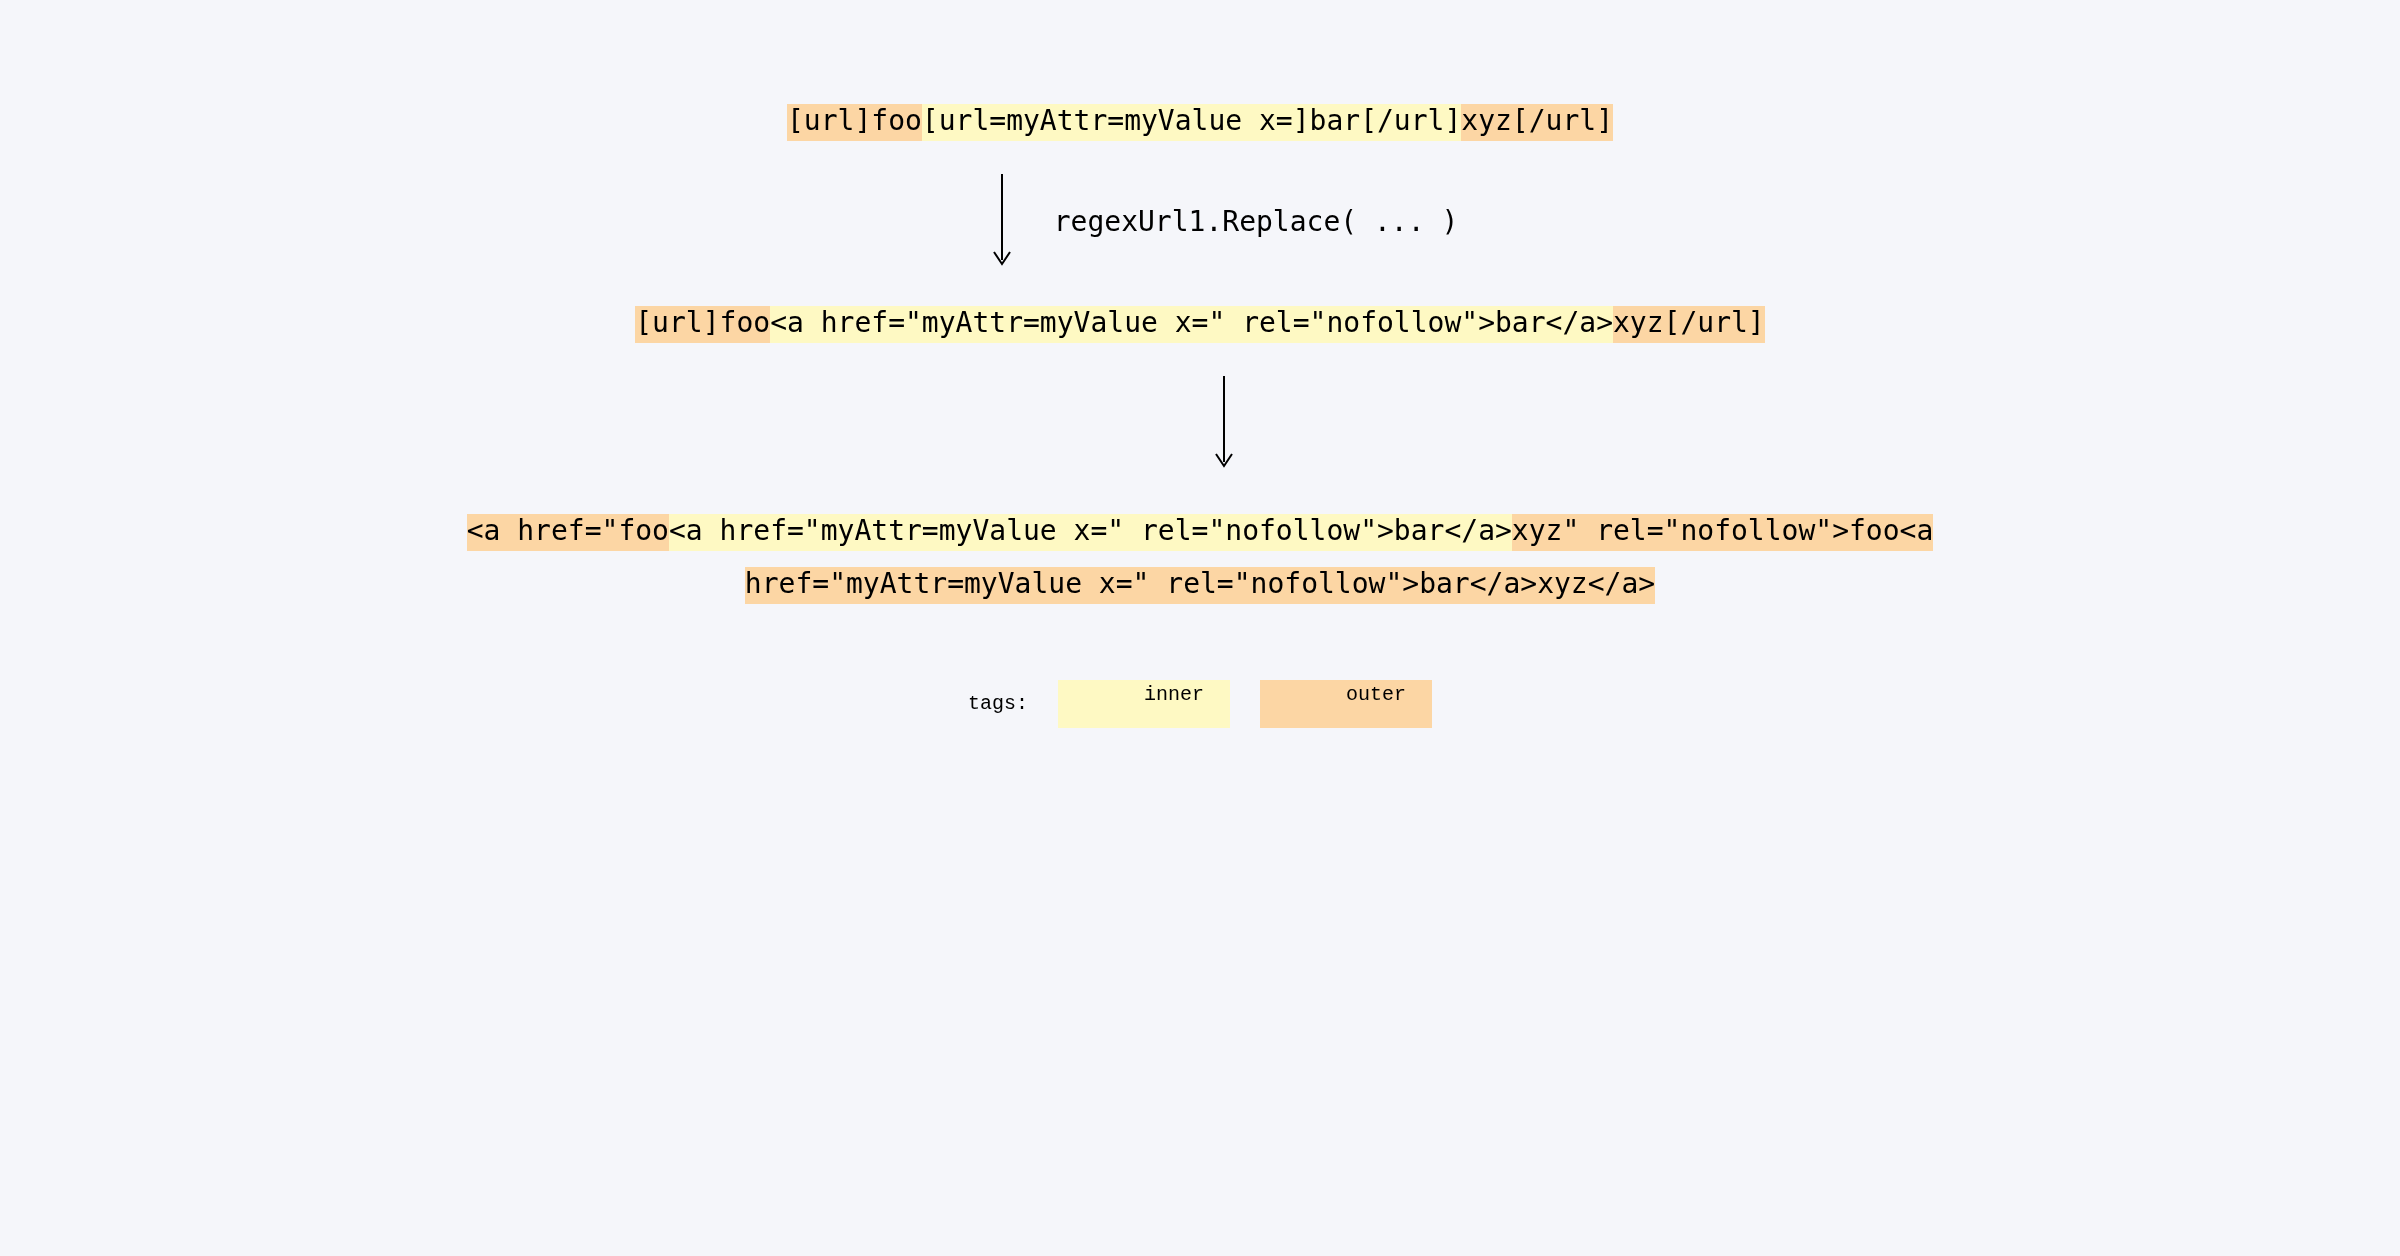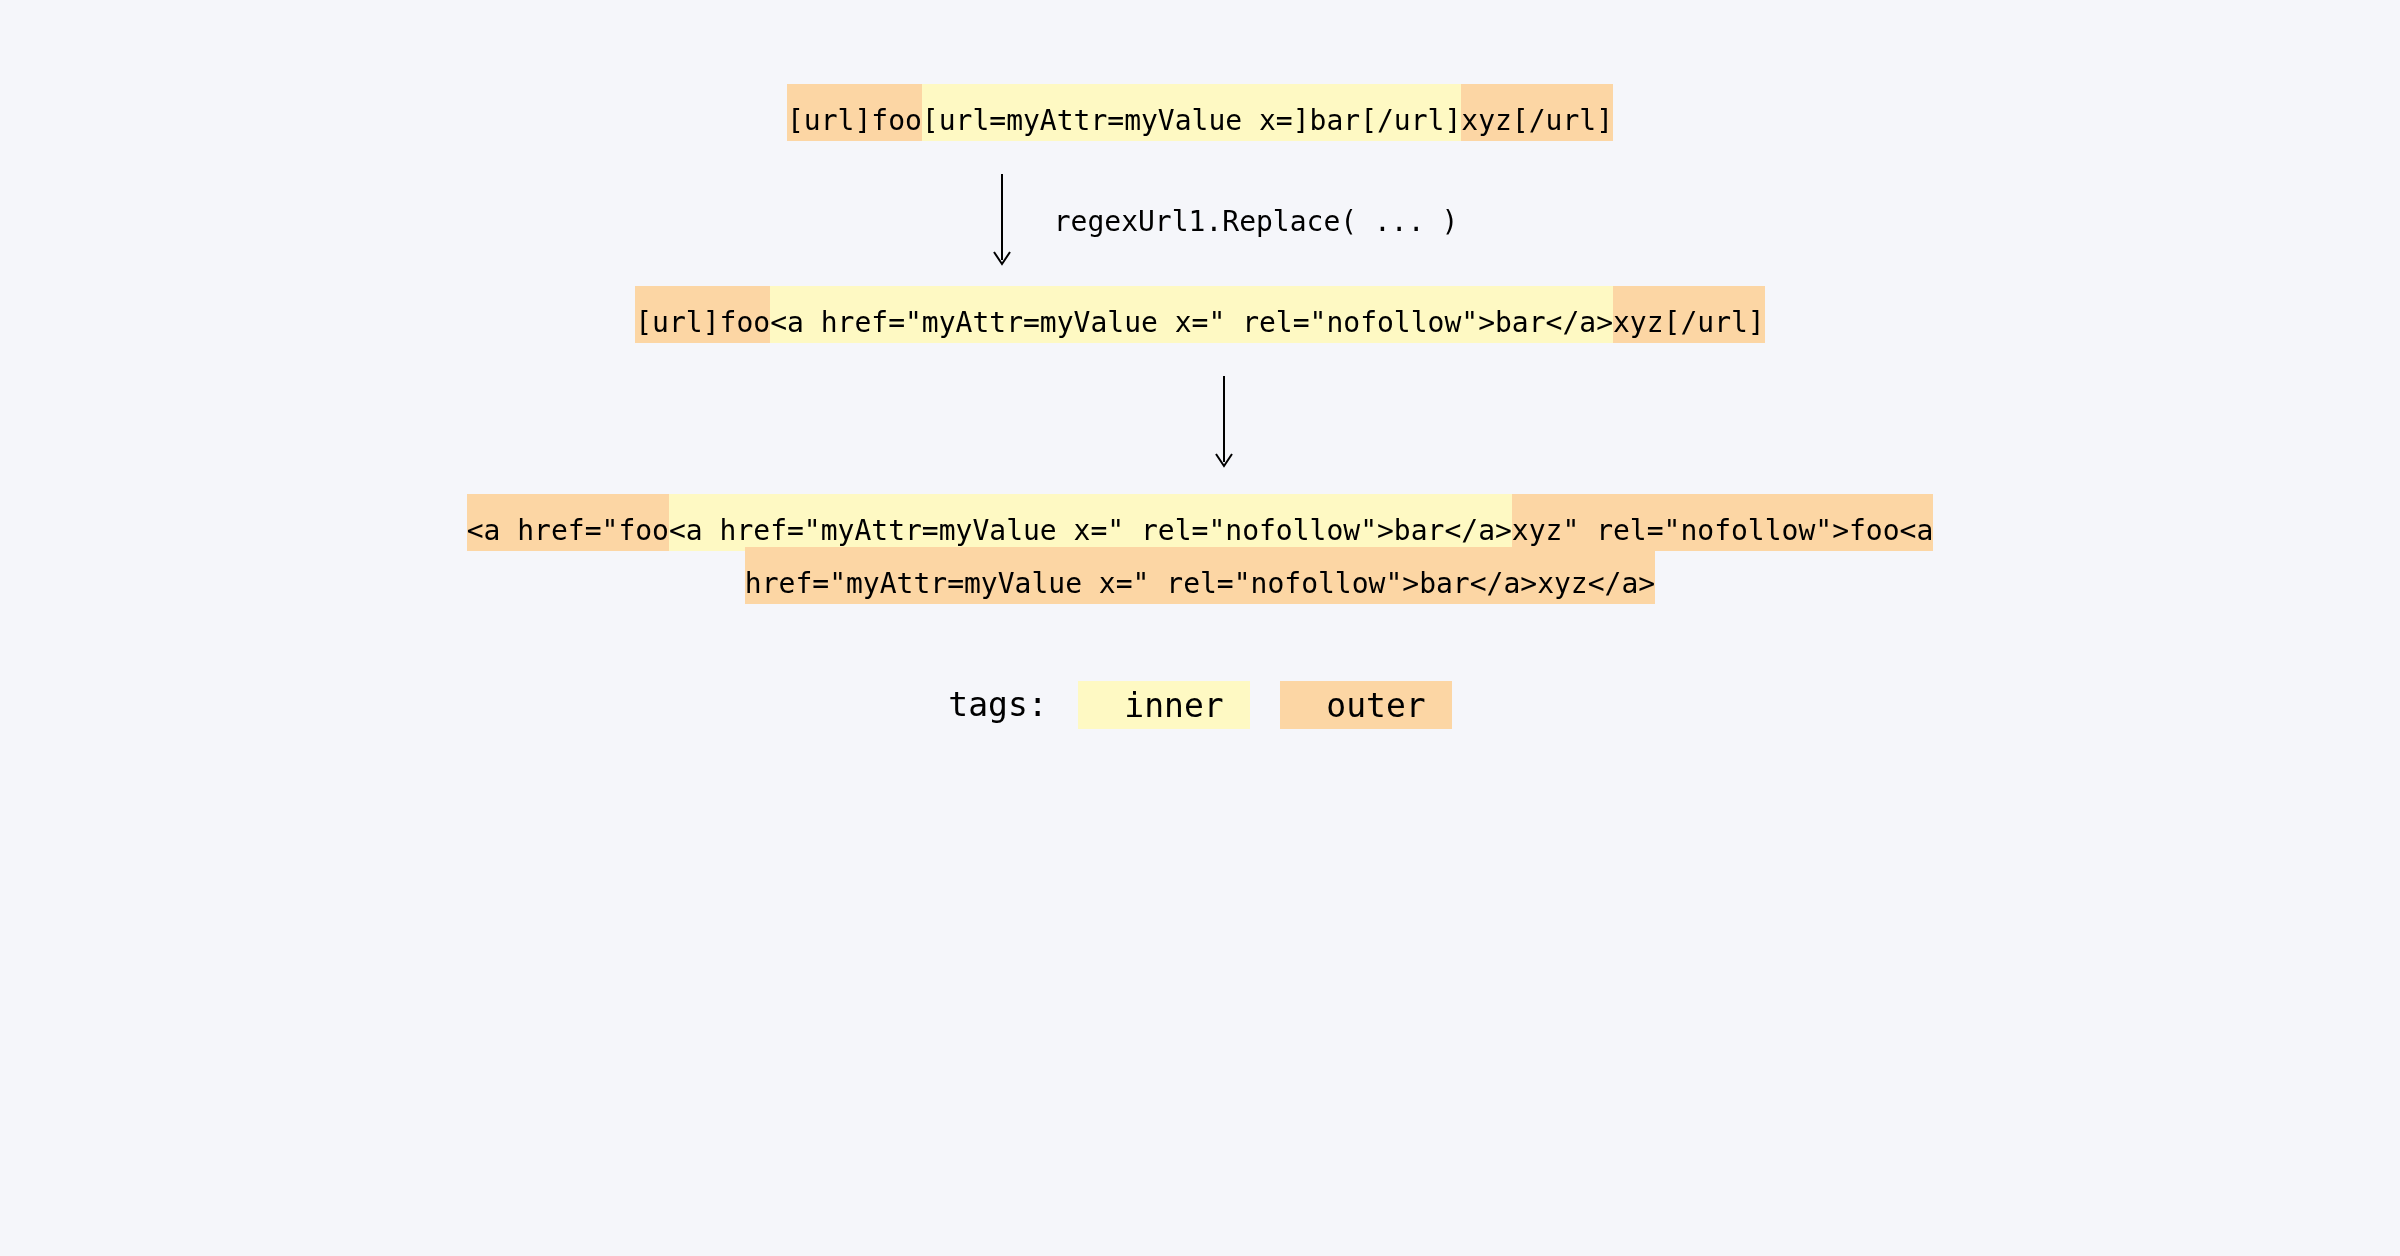--- a/index.html
+++ b/index.html
@@ -25,21 +25,21 @@
   }
   .row.wrapped {
     white-space: normal;
     max-width: 1730px;
     text-align: center;
   }
   .row.wrapped .seg {
     display: inline;
   }
   .seg {
-    padding: 20px 0 4px 0; 
+    padding: 0 0 4px 0; 
   }
   .outer { background: #fcd6a4; }
   .inner { background: #fef9c3; }
 
   .arrow-block {
     display: flex;
     align-items: center;
     justify-content: center;
     gap: 40px;
     margin: 32px 0;
@@ -49,21 +49,22 @@
   }
   .arrow-block .arrow-svg { flex: 0 0 auto; }
   .arrow-block .arrow-label { font-size: 28px; }
 
   .legend {
     display: flex;
     align-items: center;
     justify-content: center;
     gap: 30px;
     margin-top: 70px;
-    font-size: 33px;
+    font-size: 20px;
+    font-family: Liberation Mono, monospace;
   }
   .legend .sw {
     width: 120px;
     height: 48px;
     display: inline-block;
     padding: 0 26px;
     text-align: right;
   }
 </style>
 </head>

